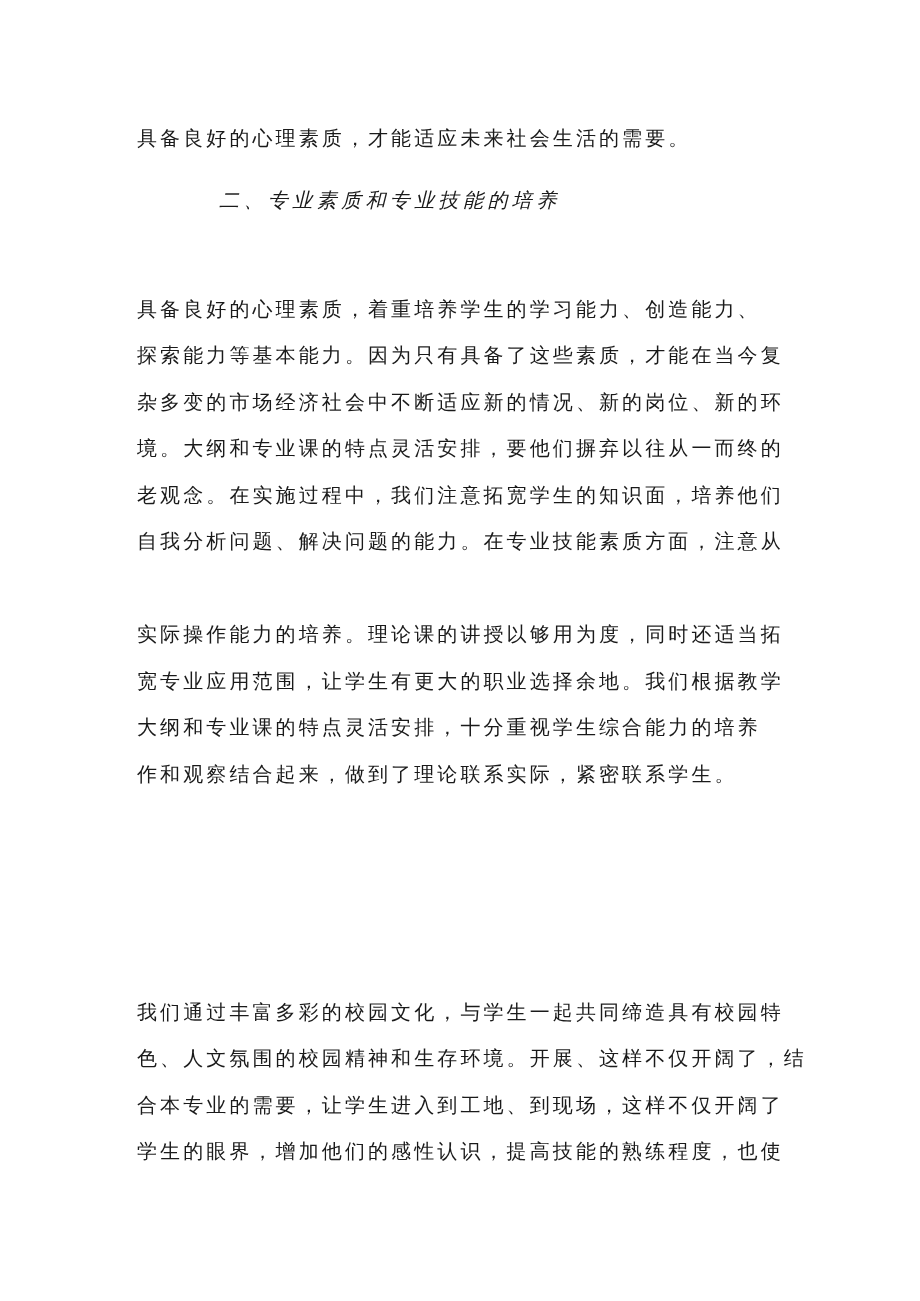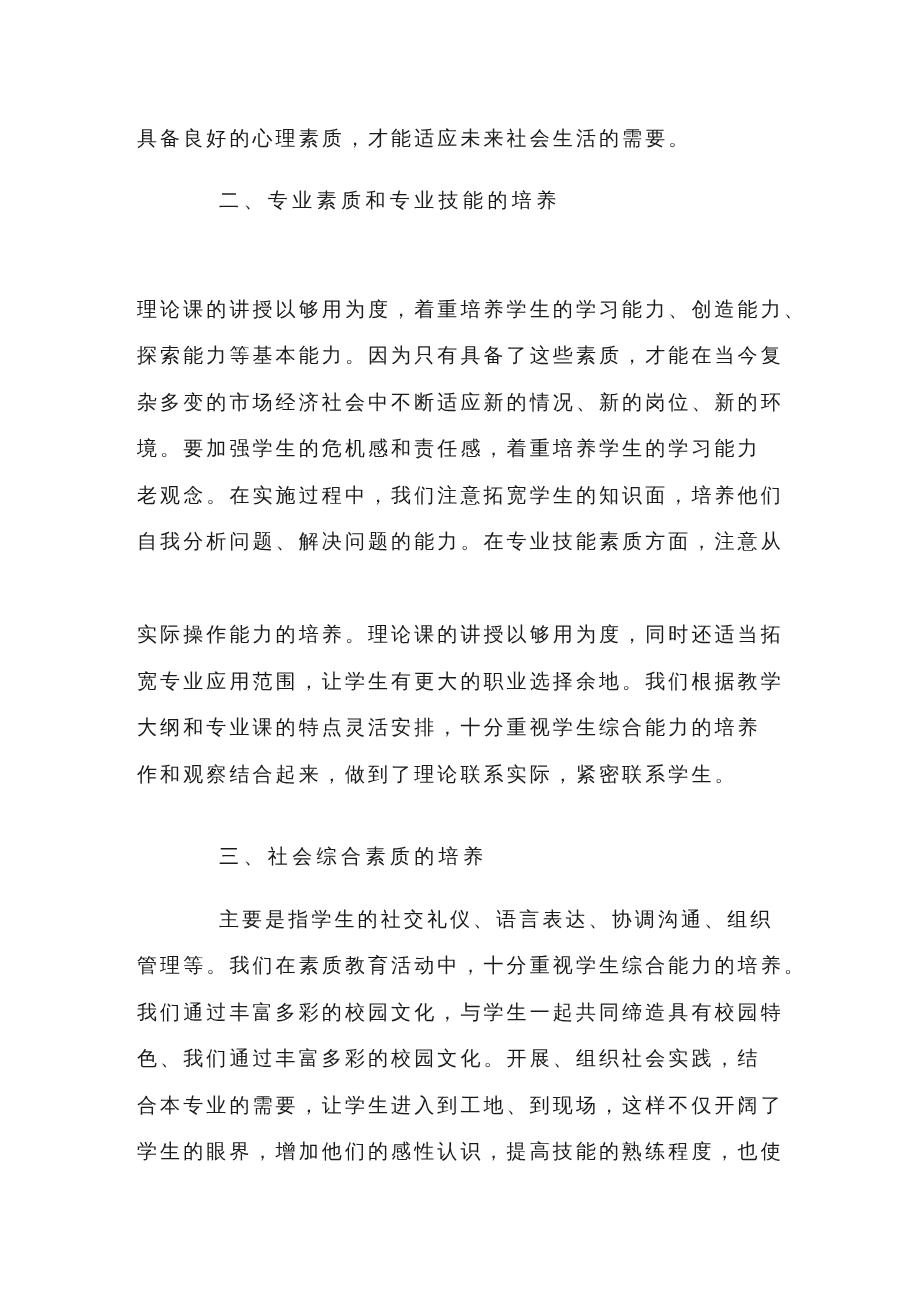--- a/index.html
+++ b/index.html
@@ -24,39 +24,36 @@
     }
     .line {
       position: absolute;
       left: 137px;
       white-space: nowrap;
       font-size: 20px;
       line-height: 24px;
       letter-spacing: 3.1px;
       font-weight: 300;
     }
-    .indent { left: 219px; }
+    .indent { left: 219px; font-style: italic; }
     .heading { letter-spacing: 4.4px; }
   </style>
 </head>
 <body>
 
 <div class="page">
   <div class="line" style="top:118px">具备良好的心理素质，才能适应未来社会生活的需要。</div>
   <div class="line indent heading" style="top:180px">二、专业素质和专业技能的培养</div>
-  <div class="line" style="top:289px">理论课的讲授以够用为度，着重培养学生的学习能力、创造能力、</div>
+  <div class="line" style="top:289px">具备良好的心理素质，着重培养学生的学习能力、创造能力、</div>
   <div class="line" style="top:335px">探索能力等基本能力。因为只有具备了这些素质，才能在当今复</div>
   <div class="line" style="top:382px">杂多变的市场经济社会中不断适应新的情况、新的岗位、新的环</div>
-  <div class="line" style="top:428px">境。要加强学生的危机感和责任感，着重培养学生的学习能力</div>
+  <div class="line" style="top:428px">境。大纲和专业课的特点灵活安排，要他们摒弃以往从一而终的</div>
   <div class="line" style="top:475px">老观念。在实施过程中，我们注意拓宽学生的知识面，培养他们</div>
   <div class="line" style="top:521px">自我分析问题、解决问题的能力。在专业技能素质方面，注意从</div>
   <div class="line" style="top:614px">实际操作能力的培养。理论课的讲授以够用为度，同时还适当拓</div>
   <div class="line" style="top:661px">宽专业应用范围，让学生有更大的职业选择余地。我们根据教学</div>
   <div class="line" style="top:707px">大纲和专业课的特点灵活安排，十分重视学生综合能力的培养</div>
   <div class="line" style="top:754px">作和观察结合起来，做到了理论联系实际，紧密联系学生。</div>
-  <div class="line indent heading" style="top:836px">三、社会综合素质的培养</div>
-  <div class="line indent" style="top:899px">主要是指学生的社交礼仪、语言表达、协调沟通、组织</div>
-  <div class="line" style="top:945px">管理等。我们在素质教育活动中，十分重视学生综合能力的培养。</div>
   <div class="line" style="top:992px">我们通过丰富多彩的校园文化，与学生一起共同缔造具有校园特</div>
-  <div class="line" style="top:1038px">色、我们通过丰富多彩的校园文化。开展、组织社会实践，结</div>
+  <div class="line" style="top:1038px">色、人文氛围的校园精神和生存环境。开展、这样不仅开阔了，结</div>
   <div class="line" style="top:1085px">合本专业的需要，让学生进入到工地、到现场，这样不仅开阔了</div>
   <div class="line" style="top:1131px">学生的眼界，增加他们的感性认识，提高技能的熟练程度，也使</div>
 </div>
 
 </body></html>

